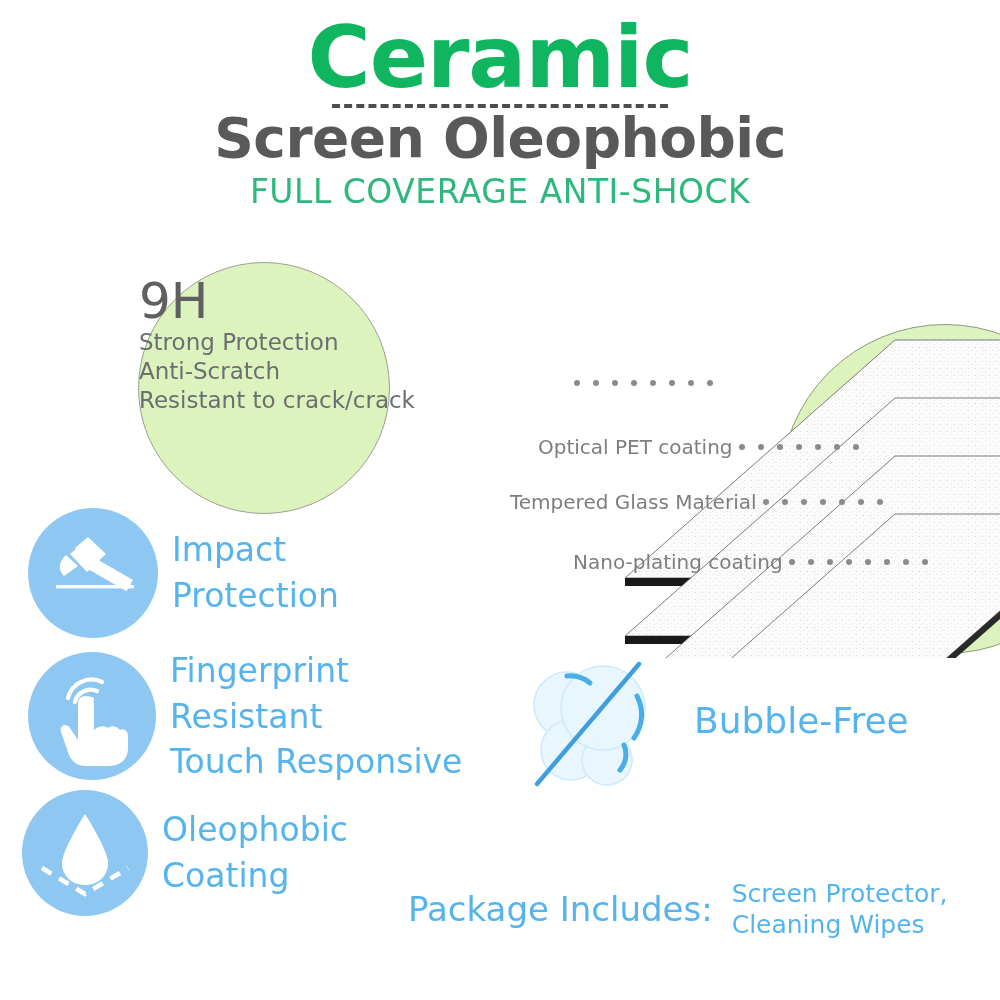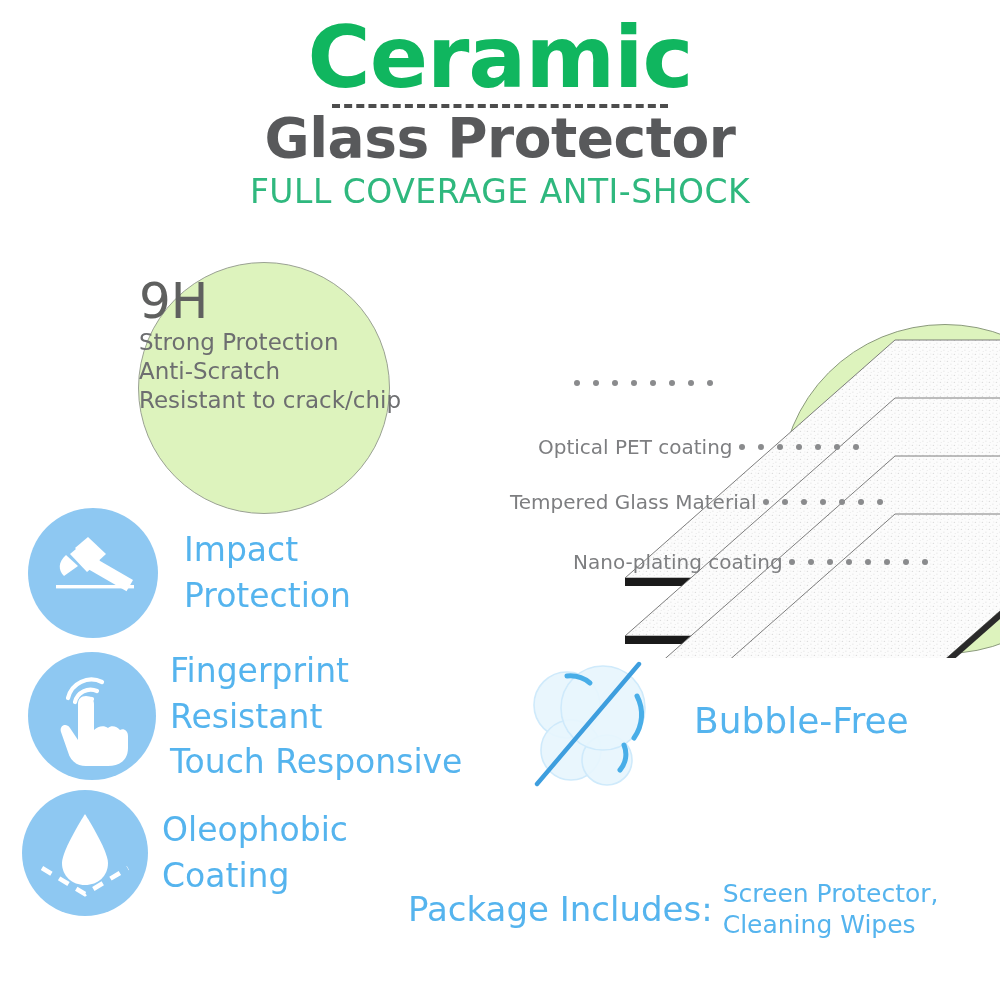--- a/index.html
+++ b/index.html
@@ -168,21 +168,21 @@
     overflow: hidden;
   }
   .feature-text {
     margin-left: 14px;
     font-family: "DejaVu Sans", sans-serif;
     font-size: 33px;
     color: #55b4ee;
     line-height: 1.38;
     white-space: nowrap;
   }
-  #feature-impact      { left: 28px; top: 508px; gap: 12px; }
+  #feature-impact      { left: 28px; top: 508px; }
   #feature-fingerprint { left: 28px; top: 648px; }
   #feature-oleophobic  { left: 22px; top: 790px; }
   #feature-fingerprint .feature-icon { width: 128px; height: 128px; }
   #feature-oleophobic  .feature-icon { width: 126px; height: 126px; }
 
   
   #bubble-free {
     position: absolute;
     left: 526px;
     top: 650px;
@@ -222,39 +222,40 @@
     display: flex;
     flex-direction: column;
     justify-content: center;
   }
   .package-item {
     font-family: "DejaVu Sans", sans-serif;
     font-size: 25px;
     color: #55b4ee;
     line-height: 1.25;
     white-space: nowrap;
+    margin-left: 9px;
   }
 </style>
 </head>
 <body>
 
 <div id="page">
 
   <div id="header">
     <span id="title-ceramic">Ceramic</span>
     <div id="title-divider"></div>
-    <span id="title-sub">Glass Protector</span>
+    <span id="title-sub">Screen Oleophobic</span>
     <span id="title-tag">FULL COVERAGE ANTI-SHOCK</span>
   </div>
 
   <div id="badge-9h">
     <div id="badge-9h-value">9H</div>
     <div class="badge-9h-line">Strong Protection</div>
     <div class="badge-9h-line">Anti-Scratch</div>
-    <div class="badge-9h-line">Resistant to crack/chip</div>
+    <div class="badge-9h-line">Resistant to crack/crack</div>
   </div>
 
   <div id="layer-diagram">
 
     <div id="layer-circle"></div>
 
     <svg id="layer-sheets" viewBox="0 0 530 340">
       <defs>
         <pattern id="speckle" width="7" height="7" patternUnits="userSpaceOnUse">
           <rect width="7" height="7" fill="#fcfcfc"></rect>

